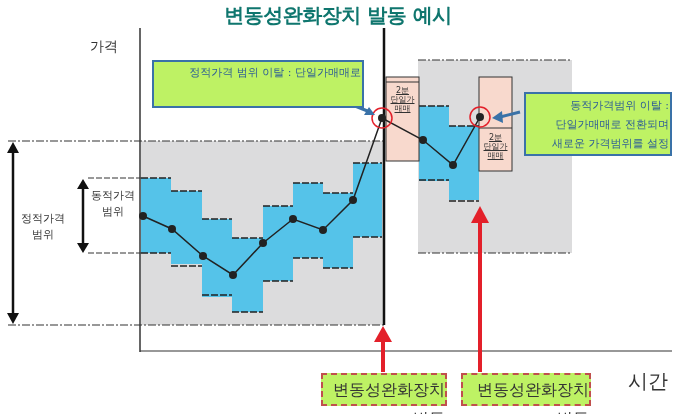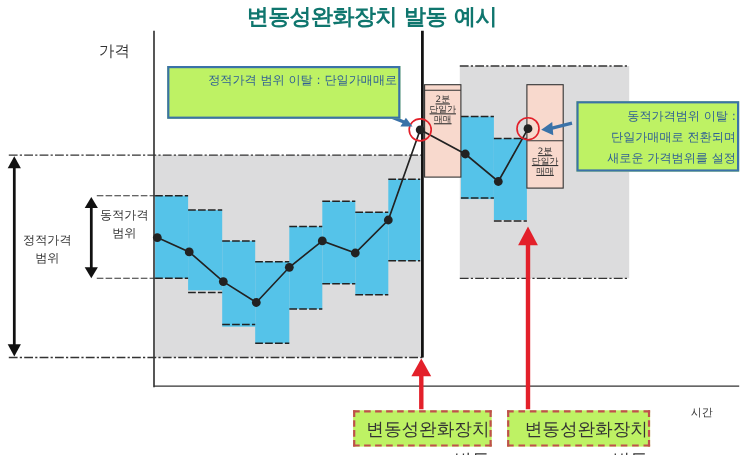--- a/index.html
+++ b/index.html
@@ -1,20 +1,20 @@
 <!DOCTYPE html>
 <html><head>
 <meta charset="utf-8">
 <style>
   html,body{margin:0;padding:0;background:#fff;}
   body{width:676px;height:414px;position:relative;overflow:hidden;font-family:"DejaVu Sans",sans-serif;}
   .abs{position:absolute;}
   #title{left:0;top:2px;width:676px;text-align:center;font-size:20px;font-weight:bold;color:#0f766e;letter-spacing:-0.5px;}
   #ylabel{left:90px;top:38px;font-size:14px;color:#333;}
-  #xlabel{left:628px;top:368px;font-size:10px;color:#333;}
+  #xlabel{left:628px;top:368px;font-size:20px;color:#333;}
   svg{position:absolute;left:0;top:0;}
   .callout{position:absolute;border:2px solid #3a72a8;background:#bef264;color:#2f5f95;font-size:11px;line-height:18px;text-align:right;padding:2px 1px;box-sizing:border-box;}
   .pinklabel{position:absolute;font-size:8px;line-height:9px;color:#333;text-align:center;text-decoration:underline;}
   .trigger{position:absolute;border:2px dashed #c0504d;background:#bef264;color:#333;font-size:16px;text-align:right;line-height:26px;box-sizing:border-box;}
   .sidelabel{position:absolute;font-size:11px;line-height:16px;color:#333;text-align:center;}
 </style>
 </head>
 <body>
 
 <div id="title" class="abs">변동성완화장치 발동 예시</div>

